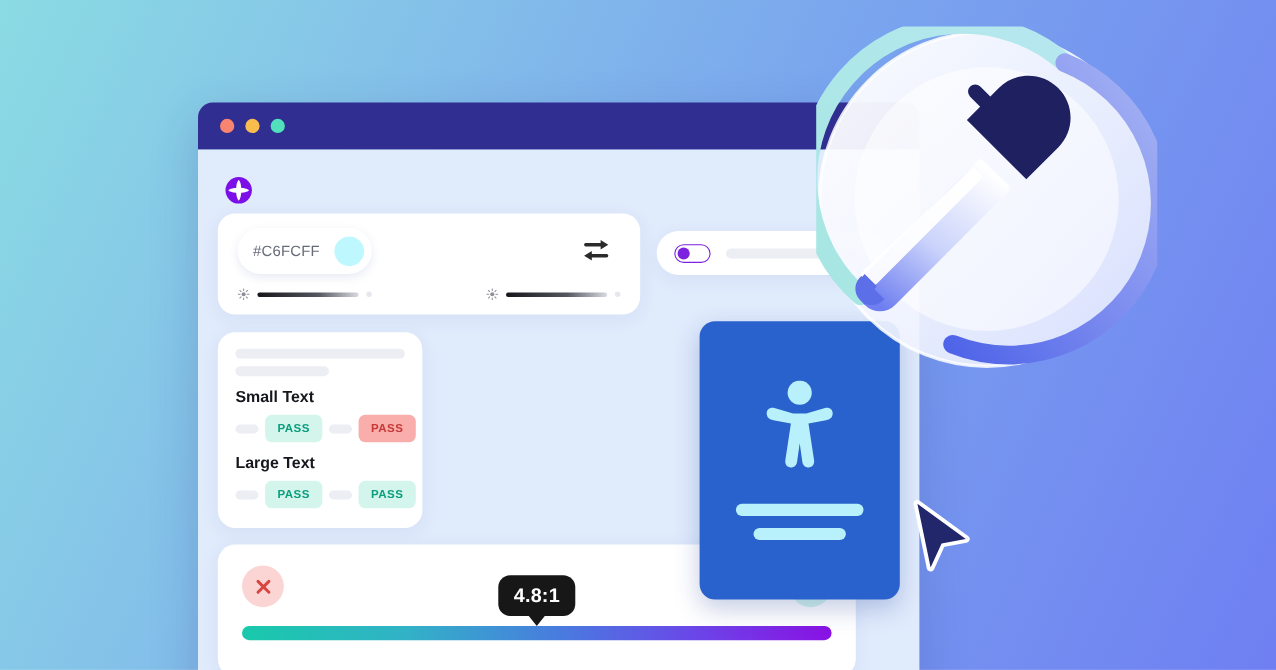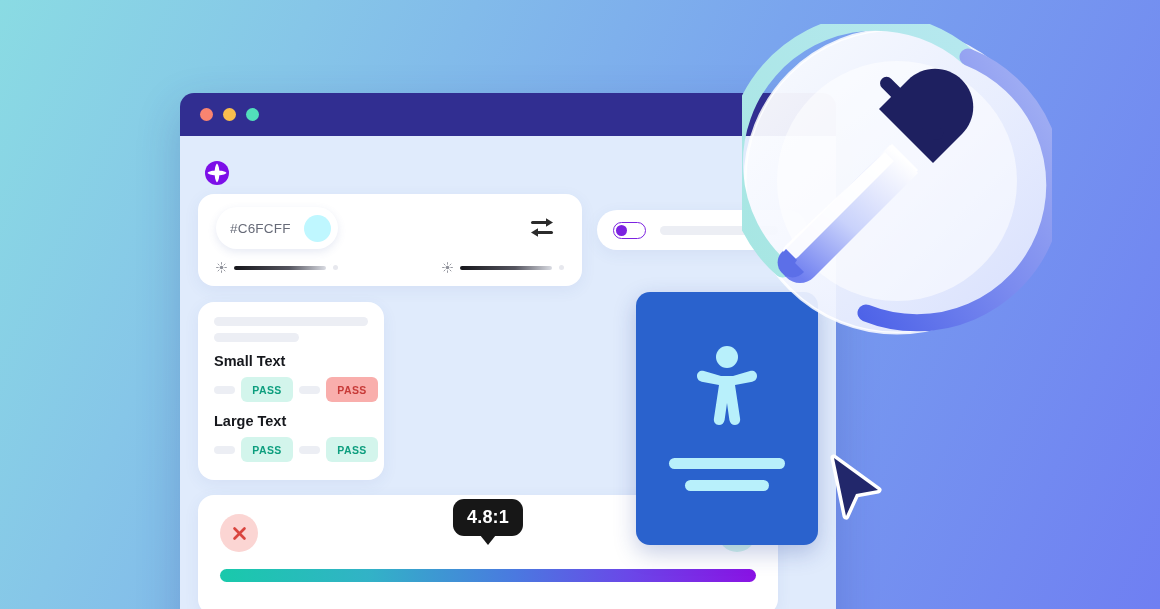--- a/index.html
+++ b/index.html
@@ -156,21 +156,21 @@
     padding: 18px 22px;
     position: relative;
   }
   .bc-top { display: flex; align-items: center; justify-content: space-between; height: 40px; }
   .circ { width: 38px; height: 38px; border-radius: 50%;
           display: flex; align-items: center; justify-content: center; }
   .circ.bad { background: #fbd5d3; }
   .circ.good { background: #d3f5ec; }
   .tooltip {
     position: absolute; left: 50%; transform: translateX(-50%);
-    top: 4px;
+    top: 28px;
     background: #171717; color: #fff;
     border-radius: 11px;
     padding: 8px 14px;
     font-size: 18px; font-weight: 700; letter-spacing: .2px;
   }
   .tooltip:after {
     content: ""; position: absolute;
     left: 50%; margin-left: -8px; bottom: -9px;
     border-left: 8px solid transparent;
     border-right: 8px solid transparent;

